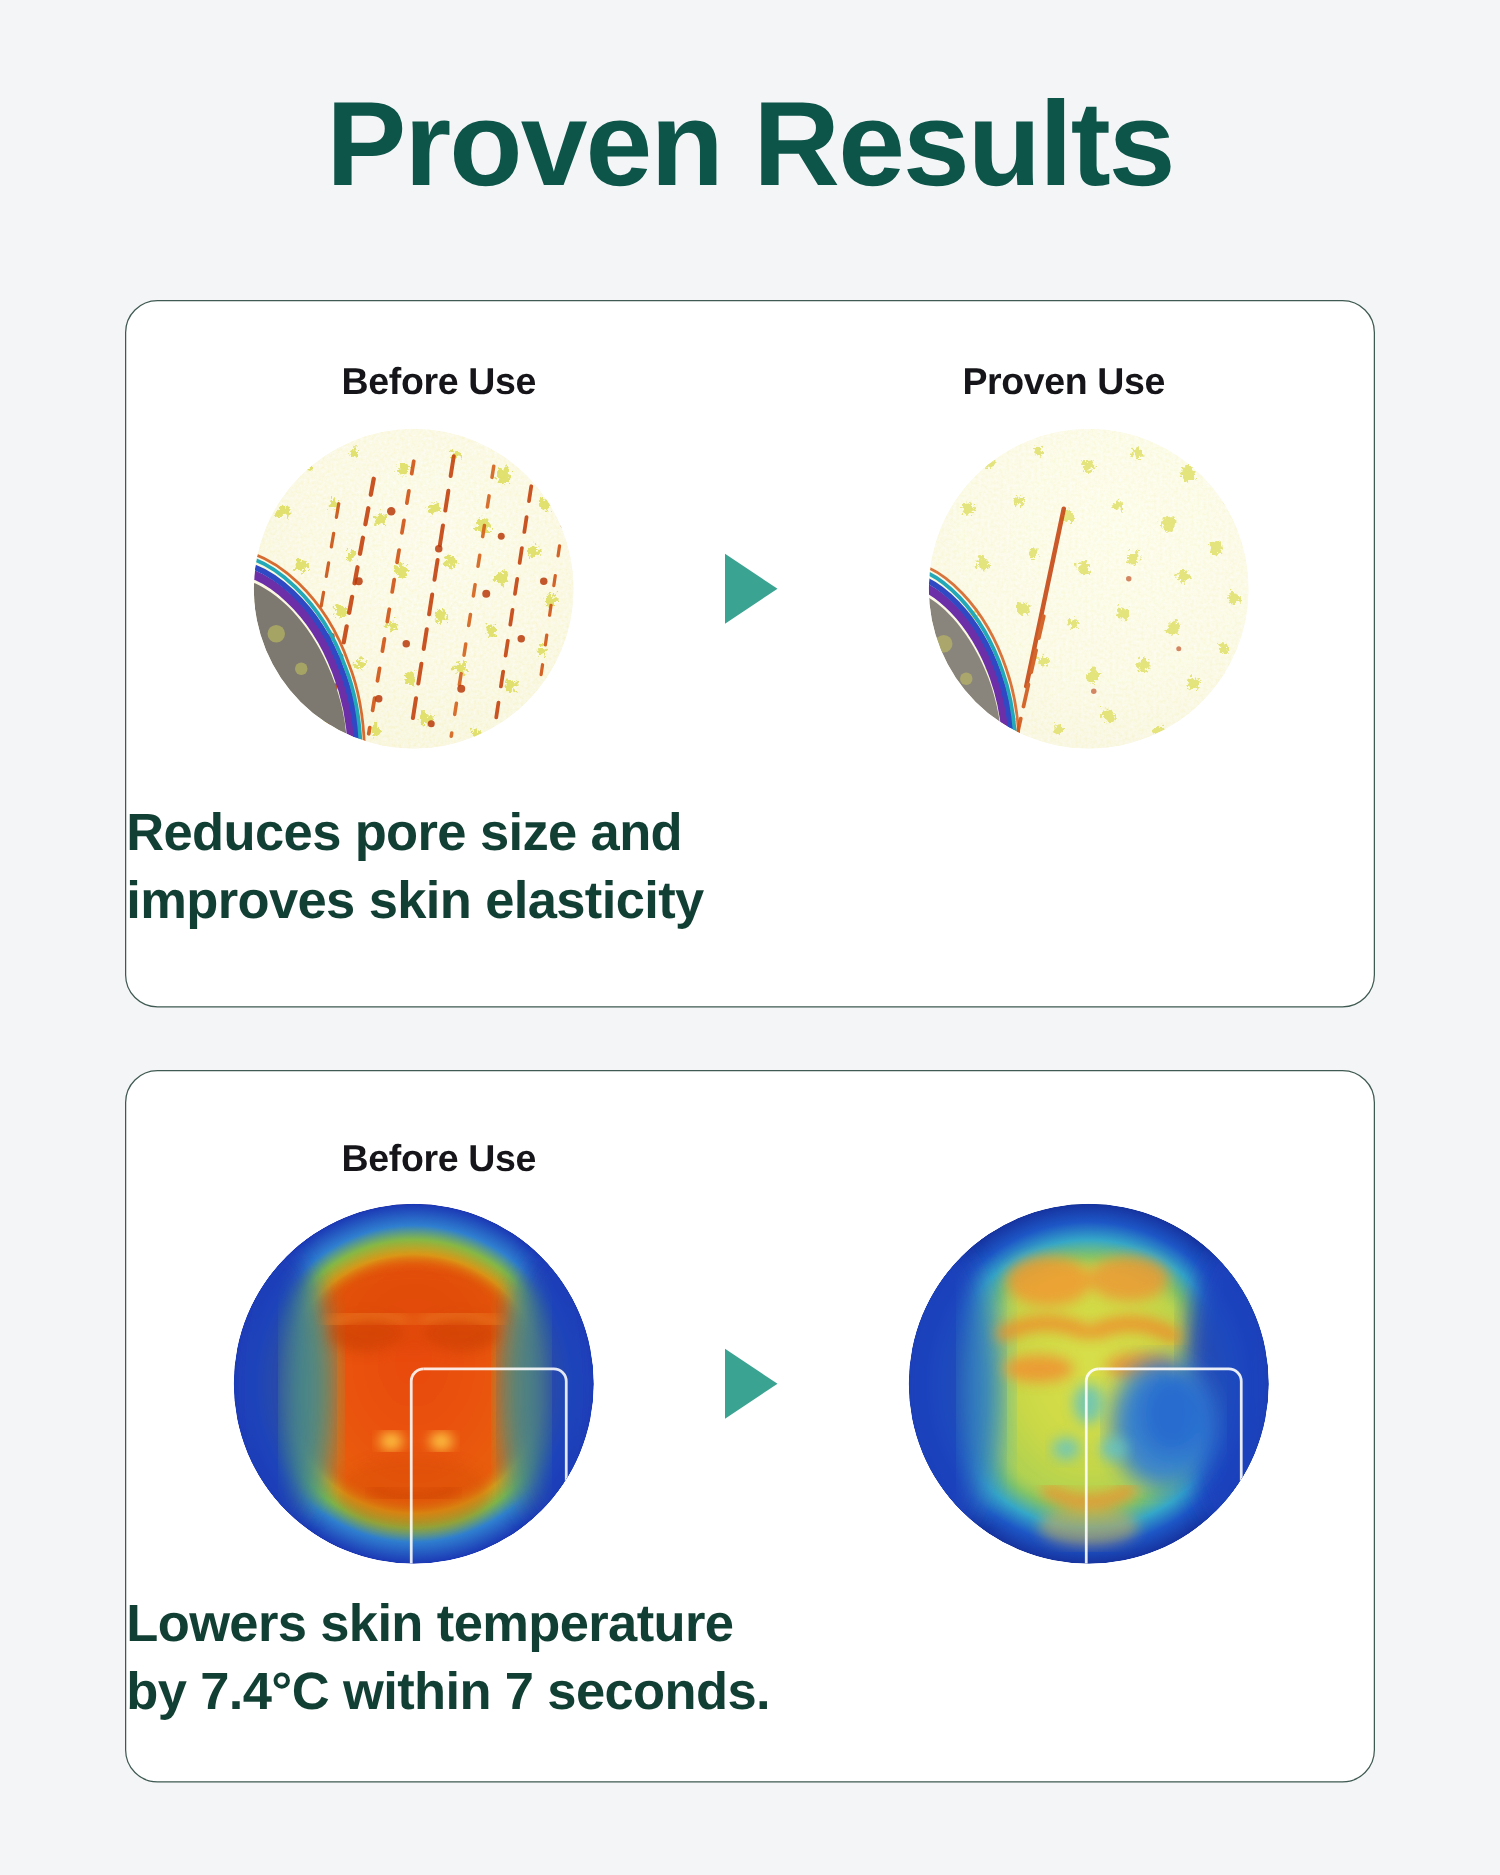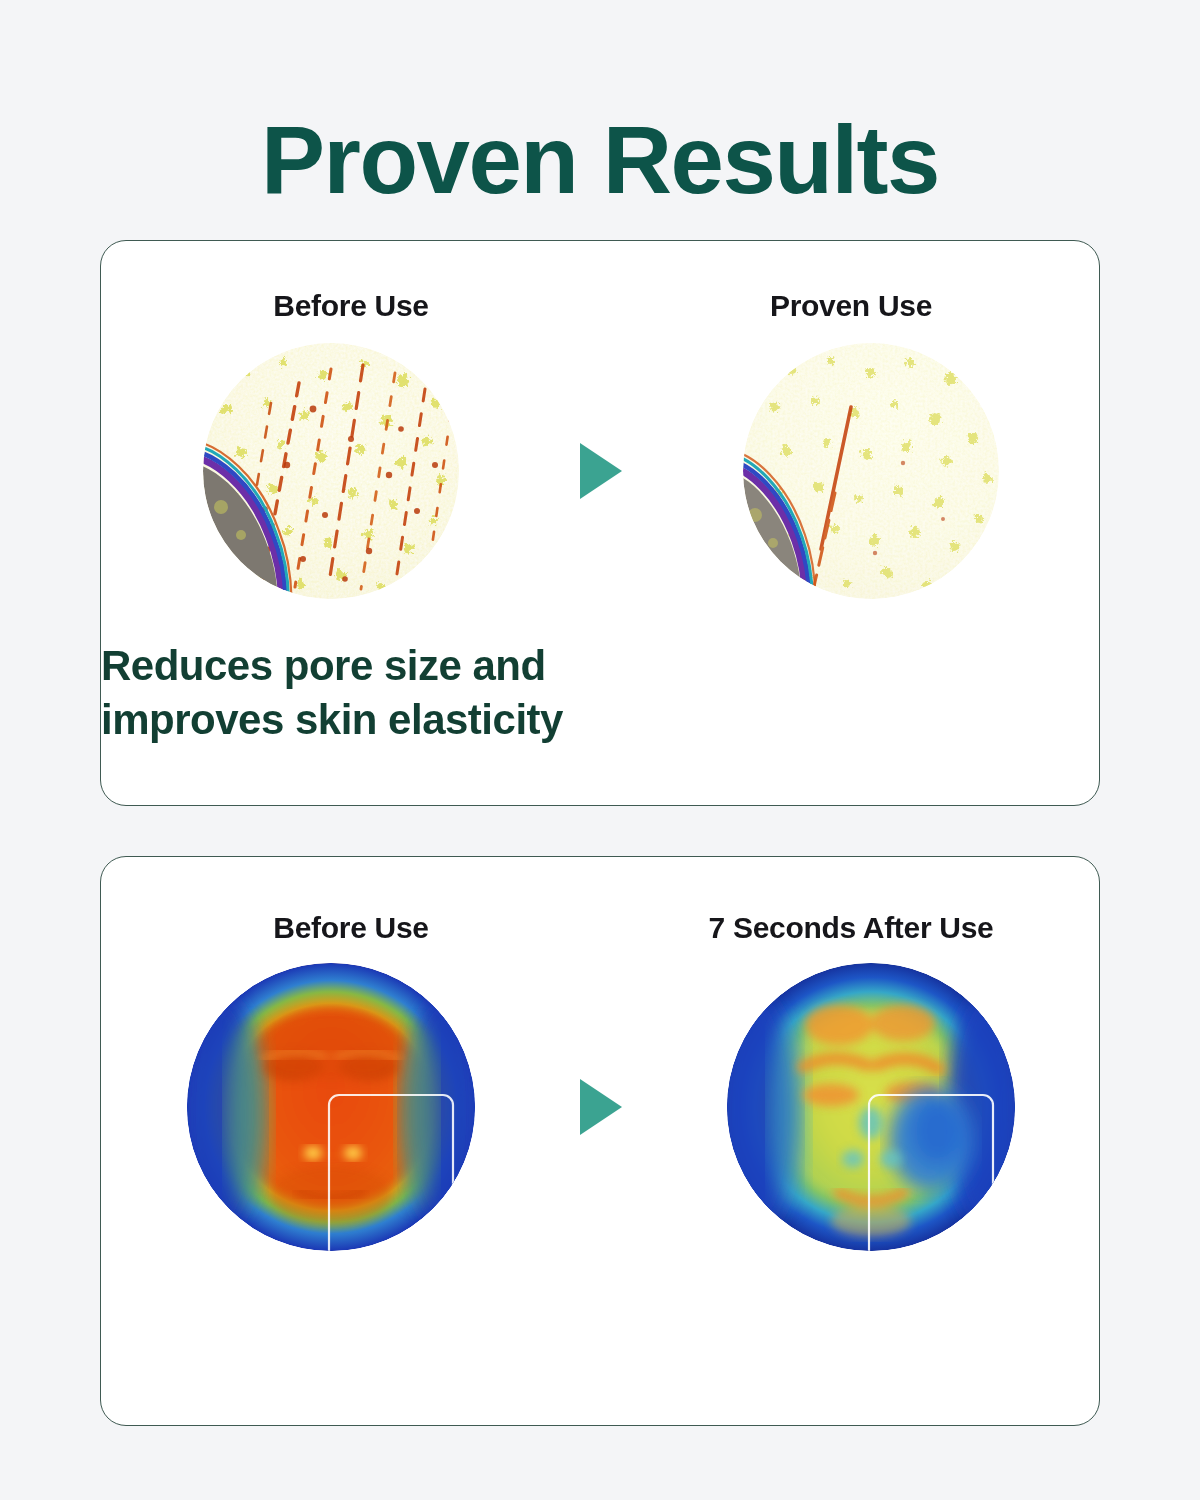--- a/index.html
+++ b/index.html
@@ -21,21 +21,20 @@
     top: 68px;
     left: 0;
     width: 1200px;
     text-align: center;
     font-size: 96px;
     line-height: 1.0;
     font-weight: bold;
     letter-spacing: -1.5px;
     color: #0d5449;
     font-family: "Liberation Sans", sans-serif;
-    margin-top: 44px;
   }
 
   
   .card {
     position: absolute;
     left: 100px;
     width: 1000px;
     background: #ffffff;
     border: 1.6px solid #3f5a52;
     border-radius: 26px;
@@ -341,21 +340,20 @@
   </div>
 
   <div class="caption">Reduces pore size and
 improves skin elasticity</div>
 </div>
 
 <div class="card" id="card-thermal">
 
   <div class="labels-row">
     <div class="label-cell">Before Use</div>
-    <div class="label-cell">7 Seconds After Use</div>
   </div>
 
   <div class="image-row">
 
     <div class="img-cell">
       <div class="thermal-circle circle-media">
         <svg class="media-svg" viewBox="0 0 288 288" preserveAspectRatio="xMidYMid slice" aria-hidden="true">
           <defs>
             <radialGradient id="hotFace" cx="50%" cy="45%" r="62%">
               <stop offset="0%" stop-color="#e84a06"></stop>
@@ -491,13 +489,15 @@
 
             <path d="M152,132 h104 a10,10 0 0 1 10,10 v110" fill="none" stroke="#ffffff" stroke-width="2.2" opacity="0.9"></path>
             <path d="M152,132 a10,10 0 0 0 -10,10 v146" fill="none" stroke="#ffffff" stroke-width="2.2" opacity="0.9"></path>
           </g>
         </svg>
       </div>
     </div>
 
   </div>
 
+  <div class="caption">Lowers skin temperature
+by 7.4°C within 7 seconds.</div>
 </div>
 
 </body></html>

